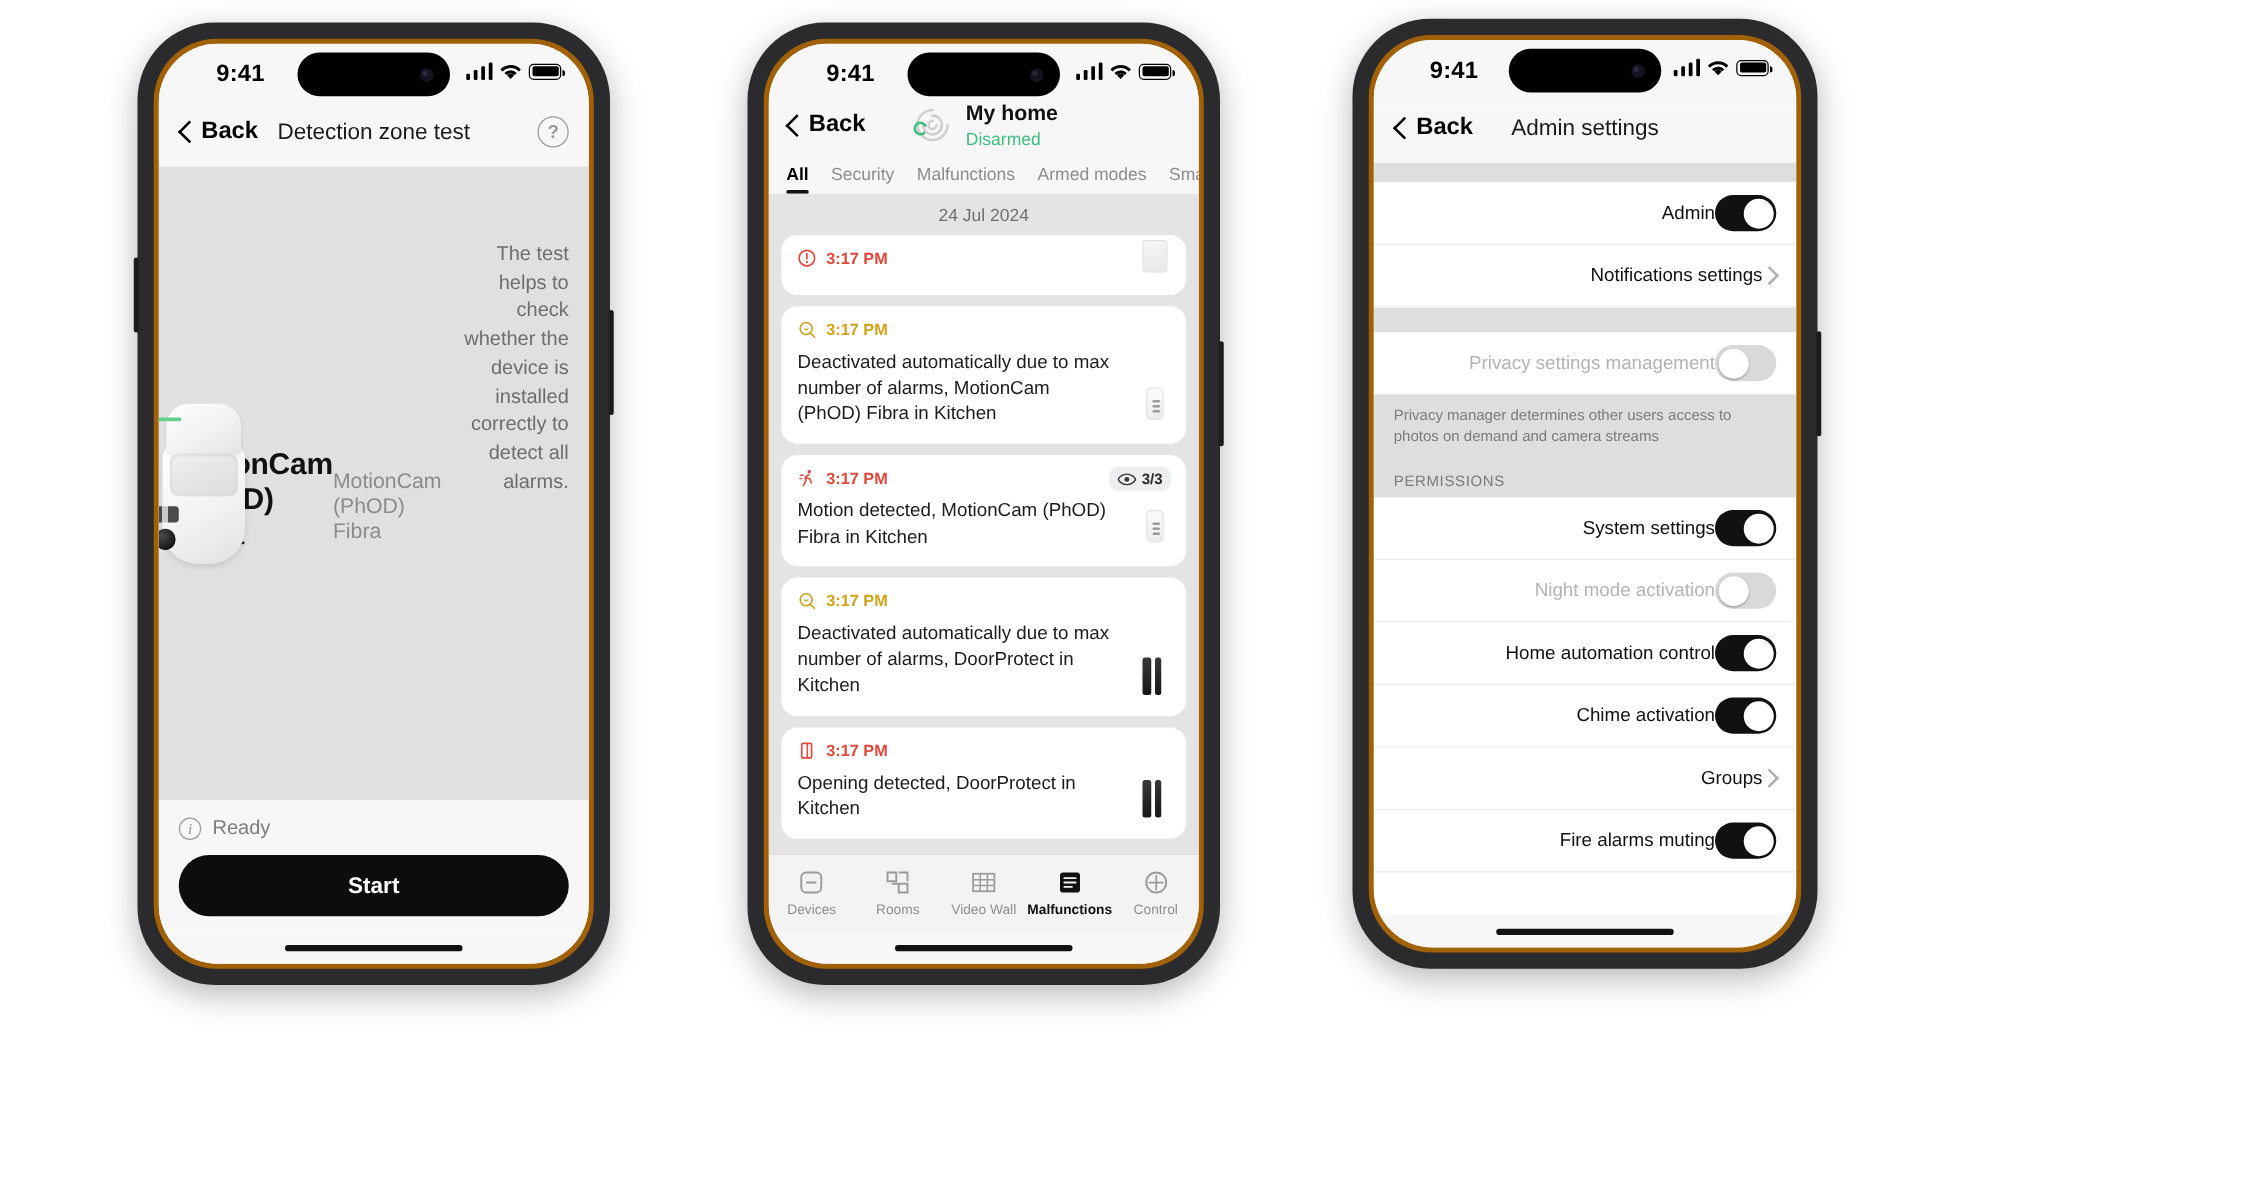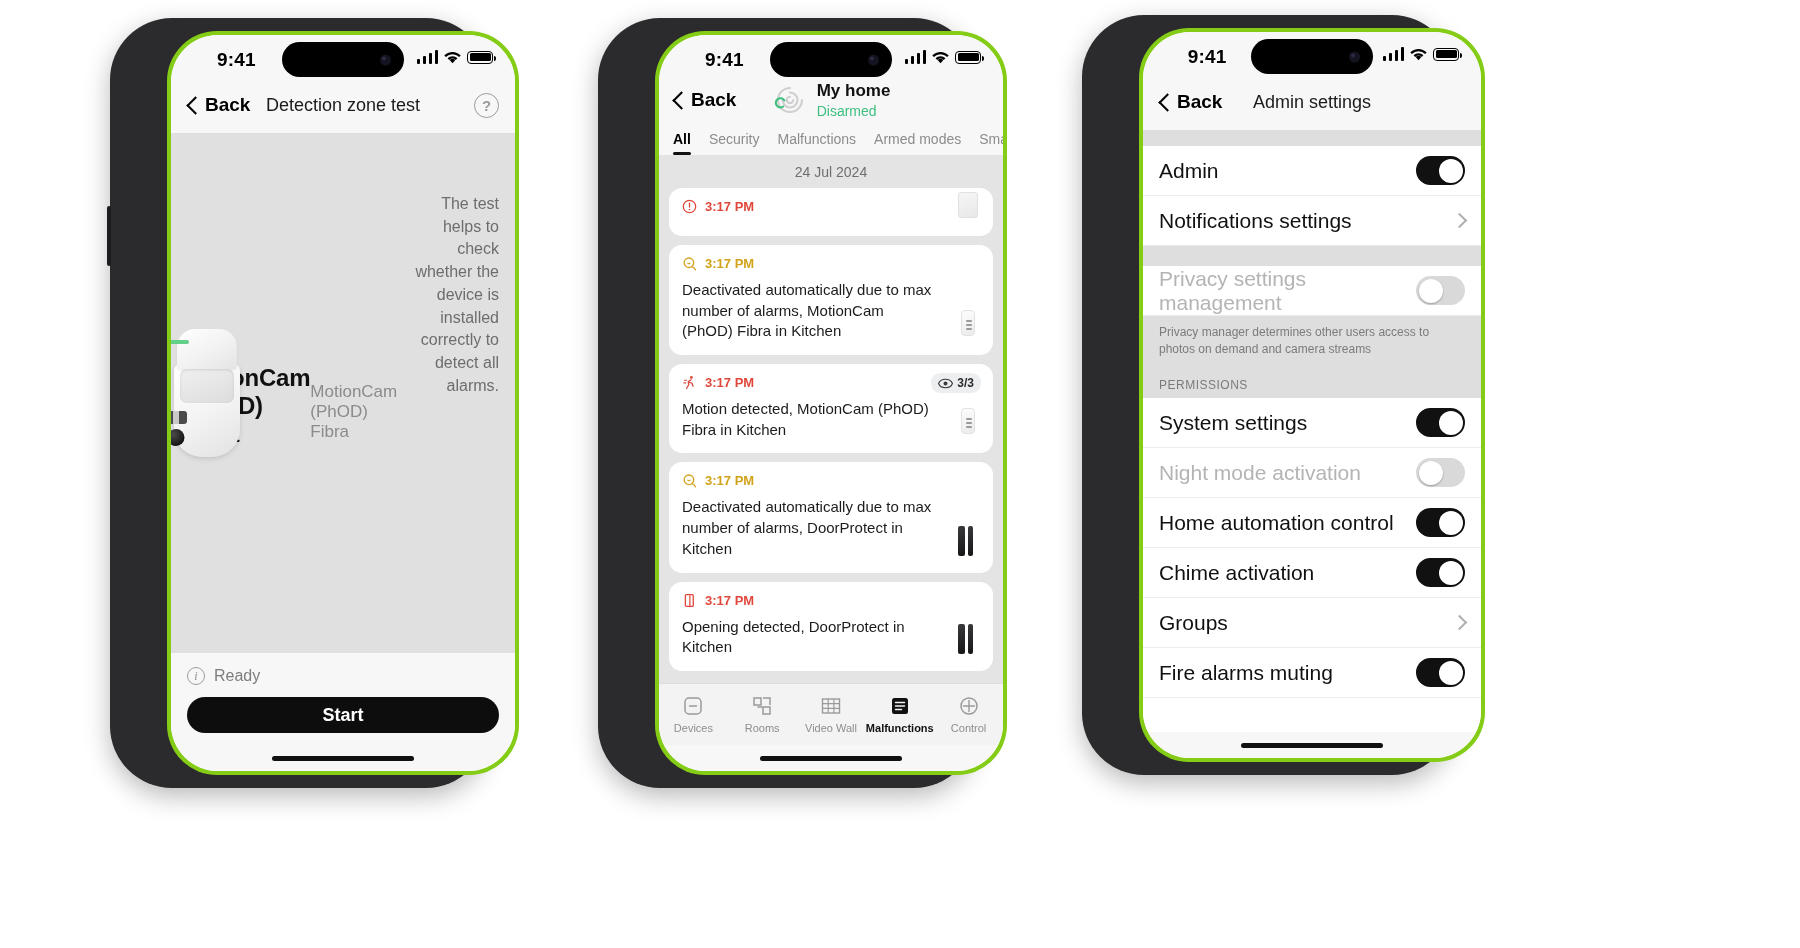--- a/index.html
+++ b/index.html
@@ -16,23 +16,22 @@
   .phone {
     position:absolute;
     border-radius:62px;
     background:#2b2b2d;
     padding:13px;
     box-shadow:0 8px 26px rgba(0,0,0,.28);
   }
   .phone .bezel {
     width:100%; height:100%;
     border-radius:50px;
-    background:#84cc16;
+    background:#a16207;
     padding:4px;
-    margin-left:44px;
   }
   .screen {
     width:100%; height:100%;
     border-radius:47px;
     background:#fff;
     overflow:hidden;
     position:relative;
     display:flex;
     flex-direction:column;
   }
@@ -180,21 +179,21 @@
   }
   .ready-row{ display:flex;align-items:center;gap:9px; margin-bottom:12px;}
   .i-circle{
     width:18px;height:18px;border-radius:50%;
     border:1.6px solid #9e9e9e; color:#8d8d8d;
     font-size:12px; font-style:italic; font-family:"Liberation Serif",serif;
     display:flex;align-items:center;justify-content:center;
   }
   .ready-txt{ font-size:16px;color:#7d7d7d;}
   .start-btn{
-    width:100%; height:36px; border-radius:26px;
+    width:100%; height:49px; border-radius:26px;
     background:#0d0d0d; color:#fff;
     font-size:18px; font-weight:bold;
     display:flex;align-items:center;justify-content:center;
     cursor:pointer; border:none;
     font-family:"Liberation Sans",sans-serif;
   }
   .homebar{
     flex:0 0 auto; height:26px; background:#f7f7f7;
     display:flex;align-items:center;justify-content:center;
   }
@@ -304,21 +303,21 @@
   
   .p3-list{ flex:1 1 auto; background:#ffffff; overflow:hidden;}
   .sect-gap{ height:20px; background:#dedede;}
   .row{
     display:flex;align-items:center;
     padding:0 16px; height:50px;
     border-bottom:1px solid #ececec;
     background:#fff;
     position:relative;
   }
-  .row-label{ font-size:21px;color:#111; flex:1;}
+  .row-label{ font-size:15px;color:#111; flex:1;text-align:right;}
   .row-label.dim{ color:#b4b4b4;}
   .toggle{
     width:49px;height:29px;border-radius:16px;
     background:#111; position:relative; flex:0 0 auto; cursor:pointer;
   }
   .toggle i{
     position:absolute;top:2.5px;right:2.5px;
     width:24px;height:24px;border-radius:50%;background:#fff;
     box-shadow:0 1px 2px rgba(0,0,0,.3);
   }

